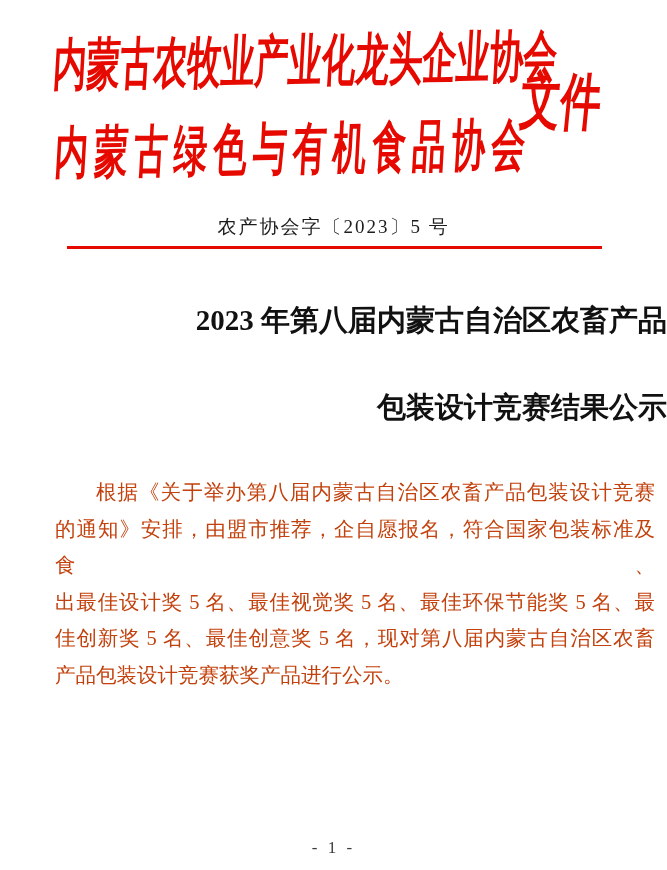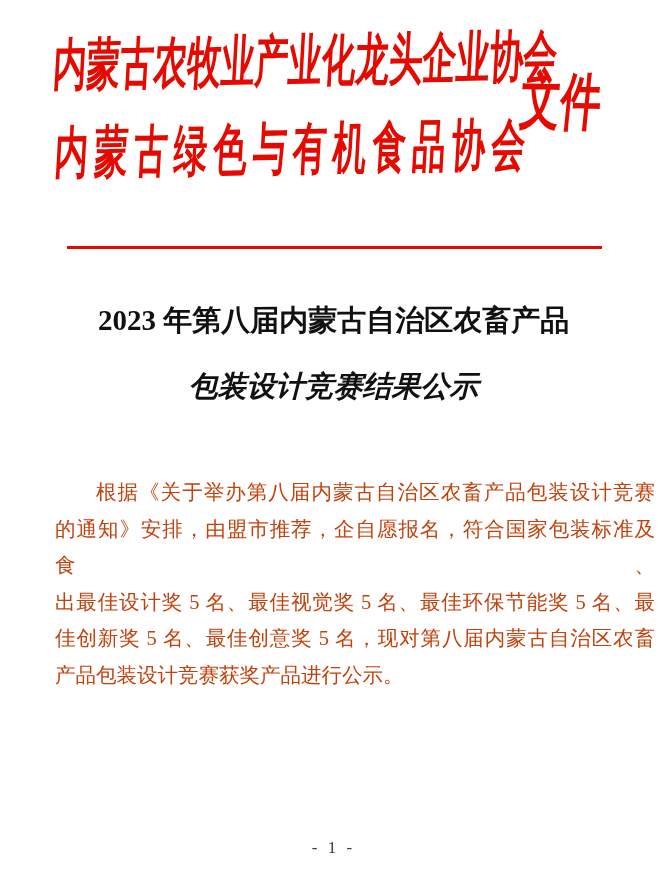--- a/index.html
+++ b/index.html
@@ -73,27 +73,27 @@
     background: var(--accent, #e60900);
   }
 
   
   .title {
     position: absolute;
     top: 303px;
     left: 0;
     width: 100%;
     margin: 0;
-    text-align: center;
+    text-align: right;
     font-weight: 700;
     font-size: 29px;
     line-height: 35px;
     color: #111111;
   }
-  .title .t2 { margin-top: 31px; font-style: italic; }
+  .title .t2 { margin-top: 52px; }
 
   
   .body-paragraph {
     position: absolute;
     left: 55px;
     top: 474px;
     width: 600px;
     font-size: 20.5px;
     line-height: 36.5px;
     color: #c2410c;
@@ -132,20 +132,21 @@
 <body>
 
 <div class="page">
 
   <div class="letterhead">
     <div class="org-line org-line1">内蒙古农牧业产业化龙头企业协会</div>
     <div class="org-line org-line2">内蒙古绿色与有机食品协会</div>
     <div class="doc-type">文件</div>
   </div>
 
+  <div class="doc-number">农产协会字〔2023〕5 号</div>
 
   <div class="red-rule"></div>
 
   <h1 class="title">
     <div class="t1">2023 年第八届内蒙古自治区农畜产品</div>
     <div class="t2">包装设计竞赛结果公示</div>
   </h1>
 
   <div class="body-paragraph">
     <div class="pline just indent">根据《关于举办第八届内蒙古自治区农畜产品包装设计竞赛</div>

